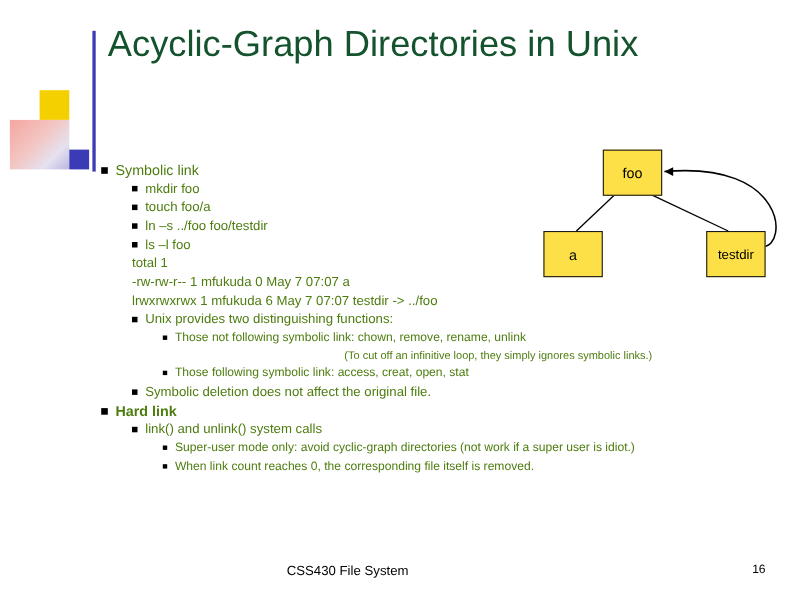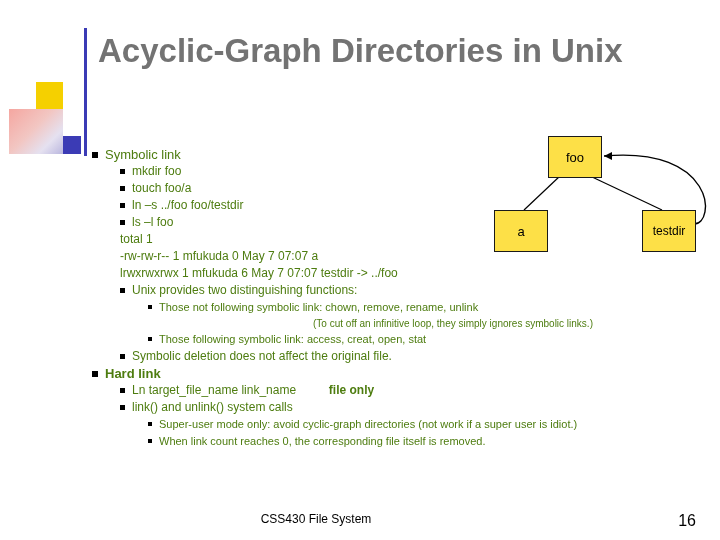--- a/index.html
+++ b/index.html
@@ -51,26 +51,26 @@
     top: 28px;
     width: 3px;
     height: 128px;
     background: #3b3bb5;
   }
 
   
   .title {
     position: absolute;
     left: 98px;
-    top: 31px;
+    top: 20px;
     width: 560px;
     font-size: 33px;
     line-height: 40px;
-    color: #737373;
-    font-weight: bold;
+    color: #14532d;
+    font-weight: normal;
     letter-spacing: 0px;
   }
 
   
   .body {
     position: absolute;
     left: 92px;
     top: 146px;
     width: 610px;
     color: #4d7c0f;
@@ -134,21 +134,21 @@
     top: 512px;
     width: 632px;
     text-align: center;
     font-size: 12px;
     color: #000000;
   }
   .footer-page {
     position: absolute;
     right: 24px;
     top: 512px;
-    font-size: 16px;
+    font-size: 11px;
     color: #000000;
   }
 </style>
 </head>
 <body>
 
 <div class="slide">
 
   <div class="deco-yellow"></div>
   <div class="deco-gradient"></div>
@@ -220,28 +220,20 @@
       <span class="txt">Symbolic deletion does not affect the original file.</span>
     </div>
 
     <div class="row b1 lvl1">
       <span class="bullet"></span>
       <span class="txt bold">Hard link</span>
     </div>
 
     <div class="row b2 lvl2">
       <span class="bullet"></span>
-      <span class="txt">
-        <span>Ln target_file_name link_name</span>
-        <span class="mono-gap"></span>
-        <span class="bold">file only</span>
-      </span>
-    </div>
-    <div class="row b2 lvl2">
-      <span class="bullet"></span>
       <span class="txt">link() and unlink() system calls</span>
     </div>
 
     <div class="row b3 lvl3">
       <span class="bullet"></span>
       <span class="txt">Super-user mode only: avoid cyclic-graph directories (not work if a super user is idiot.)</span>
     </div>
     <div class="row b3 lvl3">
       <span class="bullet"></span>
       <span class="txt">When link count reaches 0, the corresponding file itself is removed.</span>

